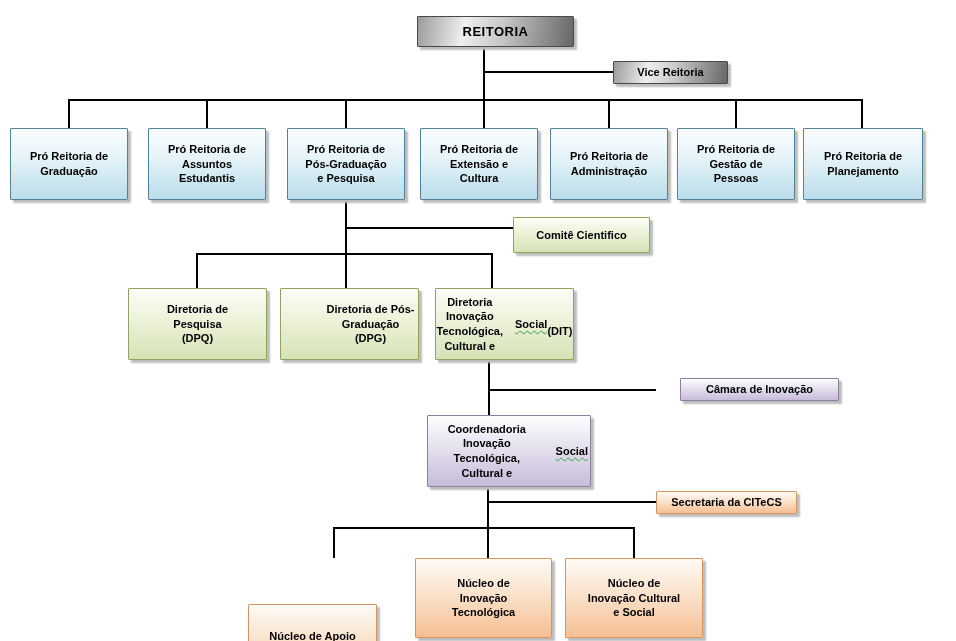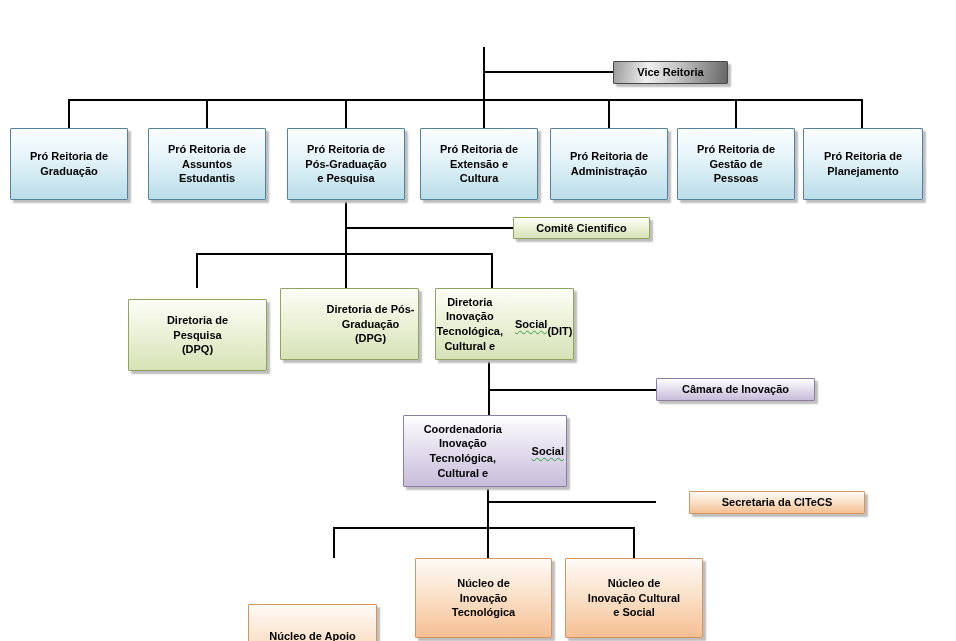--- a/index.html
+++ b/index.html
@@ -9,21 +9,21 @@
   }
   .node{
     position:absolute;box-sizing:border-box;
     display:flex;align-items:center;justify-content:center;
     text-align:center;font-weight:700;color:#000;
     white-space:pre-line;font-size:11px;line-height:1.32;
     border-radius:1px;box-shadow:3px 3px 2px #bdbdbd;padding:2px;
   }
   .blue  {background:linear-gradient(180deg,#fbfeff 0%,#e6f4f9 40%,#b9dde9 100%);border:1px solid #54829c;}
   .green {background:linear-gradient(180deg,#fcfdf7 0%,#eef3dc 40%,#d6e2b6 100%);border:1px solid #90a35f;}
-  .purple{background:linear-gradient(180deg,#fefeff 0%,#e8e3f0 40%,#c7bcdb 100%);border:1px solid #8a7fa3;}
+  .purple{background:linear-gradient(180deg,#fefeff 0%,#e8e3f0 40%,#c7bcdb 100%);border:1px solid #8a7fa3;margin-left:24px;}
   .orange{background:linear-gradient(180deg,#fefaf6 0%,#fae2cb 45%,#f5bf93 100%);border:1px solid #d6945f;}
   .gray  {background:linear-gradient(100deg,#9b9b9b 0%,#efefef 30%,#c6c6c6 55%,#666666 100%);border:1px solid #494949;}
   .root-node{font-size:13px;letter-spacing:.5px;}
   .line{position:absolute;background:#000;}
   .squiggle{
     text-decoration-line:underline;text-decoration-style:wavy;
     text-decoration-color:#2e9e3e;text-decoration-thickness:1px;
     text-underline-offset:2px;
     padding-left:12px;
   }
@@ -49,20 +49,21 @@
   <div class="line" style="left:196px;top:253px;width:2px;height:35px;"></div>
   <div class="line" style="left:491px;top:253px;width:2px;height:35px;"></div>
   <div class="line" style="left:488px;top:360px;width:2px;height:55px;"></div>
   <div class="line" style="left:488px;top:389px;width:168px;height:2px;"></div>
   <div class="line" style="left:487px;top:475px;width:2px;height:83px;"></div>
   <div class="line" style="left:487px;top:501px;width:169px;height:2px;"></div>
   <div class="line" style="left:333px;top:527px;width:301px;height:2px;"></div>
   <div class="line" style="left:333px;top:527px;width:2px;height:31px;"></div>
   <div class="line" style="left:633px;top:527px;width:2px;height:31px;"></div>
 
+  <div class="node gray root-node" style="left:417px;top:16px;width:157px;height:31px;">REITORIA</div>
 
   <div class="node gray" style="left:613px;top:61px;width:115px;height:23px;">Vice Reitoria</div>
 
   <div class="node blue" style="left:10px;top:128px;width:118px;height:72px;">Pró Reitoria de
 Graduação</div>
   <div class="node blue" style="left:148px;top:128px;width:118px;height:72px;">Pró Reitoria de
 Assuntos
 Estudantis</div>
   <div class="node blue" style="left:287px;top:128px;width:118px;height:72px;">Pró Reitoria de
 Pós-Graduação
@@ -71,40 +72,40 @@
 Extensão e
 Cultura</div>
   <div class="node blue" style="left:550px;top:128px;width:118px;height:72px;">Pró Reitoria de
 Administração</div>
   <div class="node blue" style="left:677px;top:128px;width:118px;height:72px;">Pró Reitoria de
 Gestão de
 Pessoas</div>
   <div class="node blue" style="left:803px;top:128px;width:120px;height:72px;">Pró Reitoria de
 Planejamento</div>
 
-  <div class="node green" style="left:513px;top:217px;width:137px;height:22px;">Comitê Cientifico</div>
+  <div class="node green" style="left:513px;top:217px;width:137px;height:36px;">Comitê Cientifico</div>
 
-  <div class="node green" style="left:128px;top:299px;width:139px;height:72px;">Diretoria de
+  <div class="node green" style="left:128px;top:288px;width:139px;height:72px;">Diretoria de
 Pesquisa
 (DPQ)</div>
   <div class="node green" style="left:280px;top:288px;width:139px;height:72px;padding-left:44px;">Diretoria de Pós-
 Graduação
 (DPG)</div>
   <div class="node green" style="left:423px;top:288px;width:139px;height:72px;margin-left:12px;">Diretoria Inovação
 Tecnológica,
 Cultural e <span class="squiggle">Social</span>
 (DIT)</div>
 
   <div class="node purple" style="left:656px;top:378px;width:159px;height:23px;">Câmara de Inovação</div>
 
   <div class="node purple" style="left:403px;top:415px;width:164px;height:72px;">Coordenadoria
 Inovação Tecnológica,
 Cultural e <span class="squiggle">Social</span></div>
 
-  <div class="node orange" style="left:656px;top:491px;width:176px;height:23px;margin-left:33px;">Secretaria da CITeCS</div>
+  <div class="node orange" style="left:656px;top:491px;width:141px;height:23px;">Secretaria da CITeCS</div>
 
   <div class="node orange" style="left:248px;top:558px;width:129px;height:80px;margin-top:46px;">Núcleo de Apoio
 Jurídico</div>
   <div class="node orange" style="left:415px;top:558px;width:137px;height:80px;">Núcleo de
 Inovação
 Tecnológica</div>
   <div class="node orange" style="left:565px;top:558px;width:138px;height:80px;">Núcleo de
 Inovação Cultural
 e Social</div>
 

